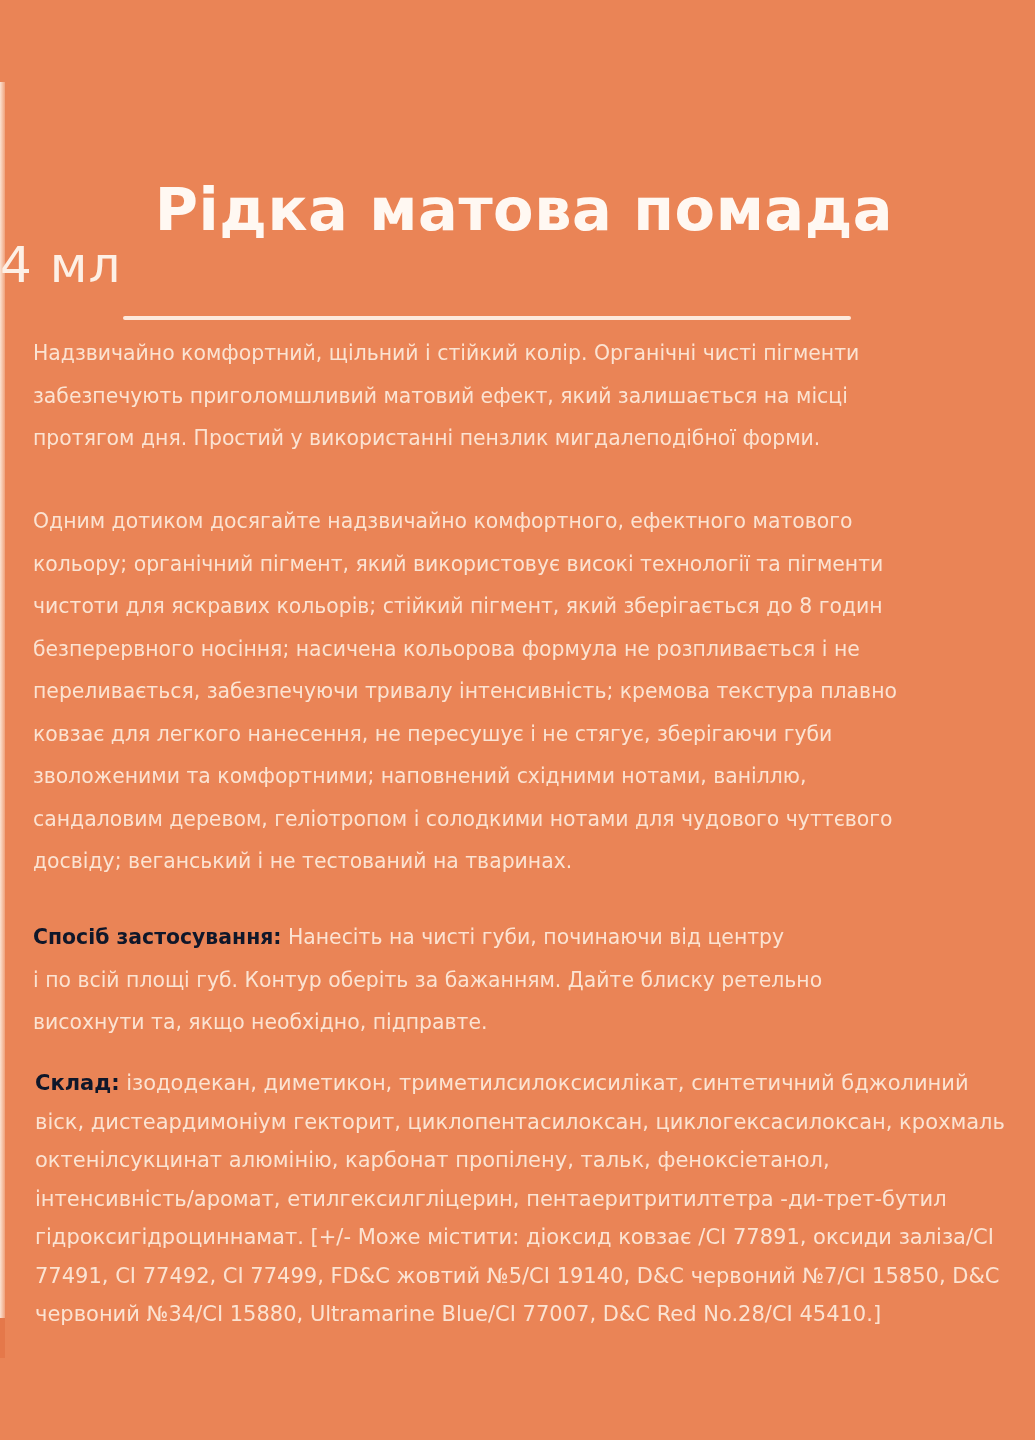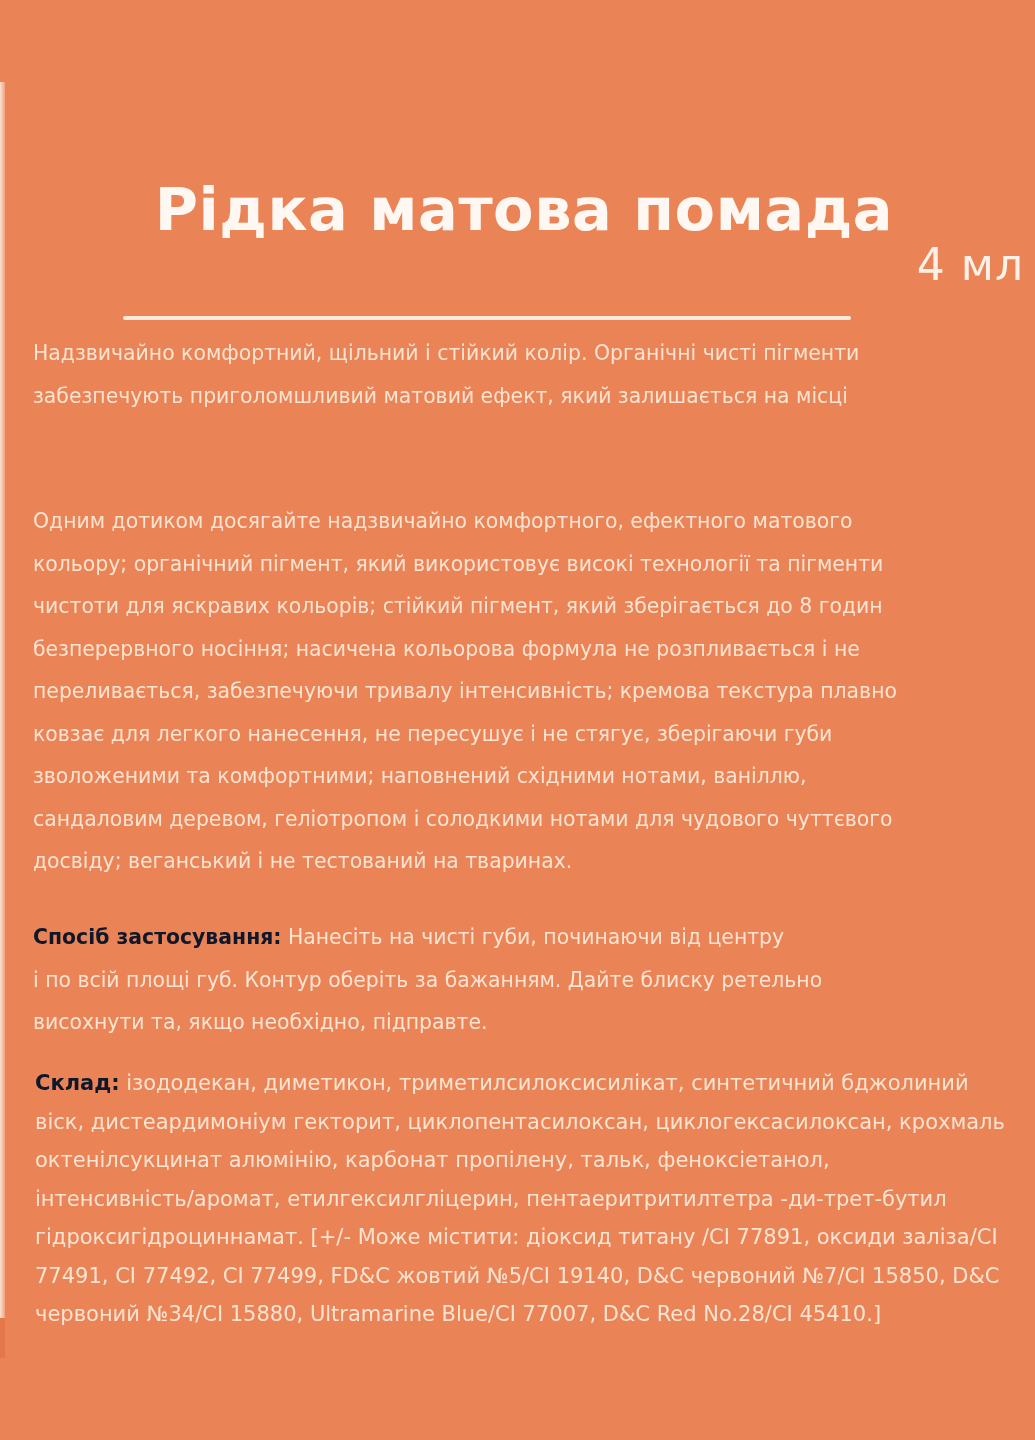--- a/index.html
+++ b/index.html
@@ -42,27 +42,26 @@
       font-size: 59px;
       letter-spacing: 0.5px;
       color: #fff8f2;
       line-height: 72px;
     }
     .volume {
       position: absolute;
       left: 0;
       width: 984px;
       top: 240px;
-      text-align: right;
+      text-align: left;
       font-family: "DejaVu Sans", sans-serif;
-      font-size: 44px;
+      font-size: 50px;
       color: #fdf0e6;
       line-height: 50px;
       letter-spacing: 1px;
-      margin-left: 40px;
     }
     .divider {
       position: absolute;
       left: 123px;
       top: 316px;
       width: 728px;
       height: 4px;
       background: #fde9dc;
       border-radius: 2px;
     }
@@ -96,20 +95,21 @@
 <div class="left-strip"></div>
 <div class="left-strip-shade"></div>
 
 <h1 class="title">Рідка матова помада</h1>
 <div class="volume">4 мл</div>
 <div class="divider"></div>
 
 <p class="para p1">
   <span class="line">Надзвичайно комфортний, щільний і стійкий колір. Органічні чисті пігменти</span>
   <span class="line">забезпечують приголомшливий матовий ефект, який залишається на місці</span>
+  <span class="line">протягом дня. Простий у використанні пензлик мигдалеподібної форми.</span>
 </p>
 
 <p class="para p2">
   <span class="line">Одним дотиком досягайте надзвичайно комфортного, ефектного матового</span>
   <span class="line">кольору; органічний пігмент, який використовує високі технології та пігменти</span>
   <span class="line">чистоти для яскравих кольорів; стійкий пігмент, який зберігається до 8 годин</span>
   <span class="line">безперервного носіння; насичена кольорова формула не розпливається і не</span>
   <span class="line">переливається, забезпечуючи тривалу інтенсивність; кремова текстура плавно</span>
   <span class="line">ковзає для легкого нанесення, не пересушує і не стягує, зберігаючи губи</span>
   <span class="line">зволоженими та комфортними; наповнений східними нотами, ваніллю,</span>
@@ -121,16 +121,16 @@
   <span class="line"><span class="label-bold">Спосіб застосування:</span><span> Нанесіть на чисті губи, починаючи від центру</span></span>
   <span class="line">і по всій площі губ. Контур оберіть за бажанням. Дайте блиску ретельно</span>
   <span class="line">висохнути та, якщо необхідно, підправте.</span>
 </p>
 
 <p class="para p4">
   <span class="line"><span class="label-bold">Склад:</span><span> ізододекан, диметикон, триметилсилоксисилікат, синтетичний бджолиний</span></span>
   <span class="line">віск, дистеардимоніум гекторит, циклопентасилоксан, циклогексасилоксан, крохмаль</span>
   <span class="line">октенілсукцинат алюмінію, карбонат пропілену, тальк, феноксіетанол,</span>
   <span class="line">інтенсивність/аромат, етилгексилгліцерин, пентаеритритилтетра -ди-трет-бутил</span>
-  <span class="line">гідроксигідроциннамат. [+/- Може містити: діоксид титану /CI 77891, оксиди заліза/CI</span>
+  <span class="line">гідроксигідроциннамат. [+/- Може містити: діоксид ковзає /CI 77891, оксиди заліза/CI</span>
   <span class="line">77491, CI 77492, CI 77499, FD&amp;C жовтий №5/CI 19140, D&amp;C червоний №7/CI 15850, D&amp;C</span>
   <span class="line">червоний №34/CI 15880, Ultramarine Blue/CI 77007, D&amp;C Red No.28/CI 45410.]</span>
 </p>
 
 </body></html>

